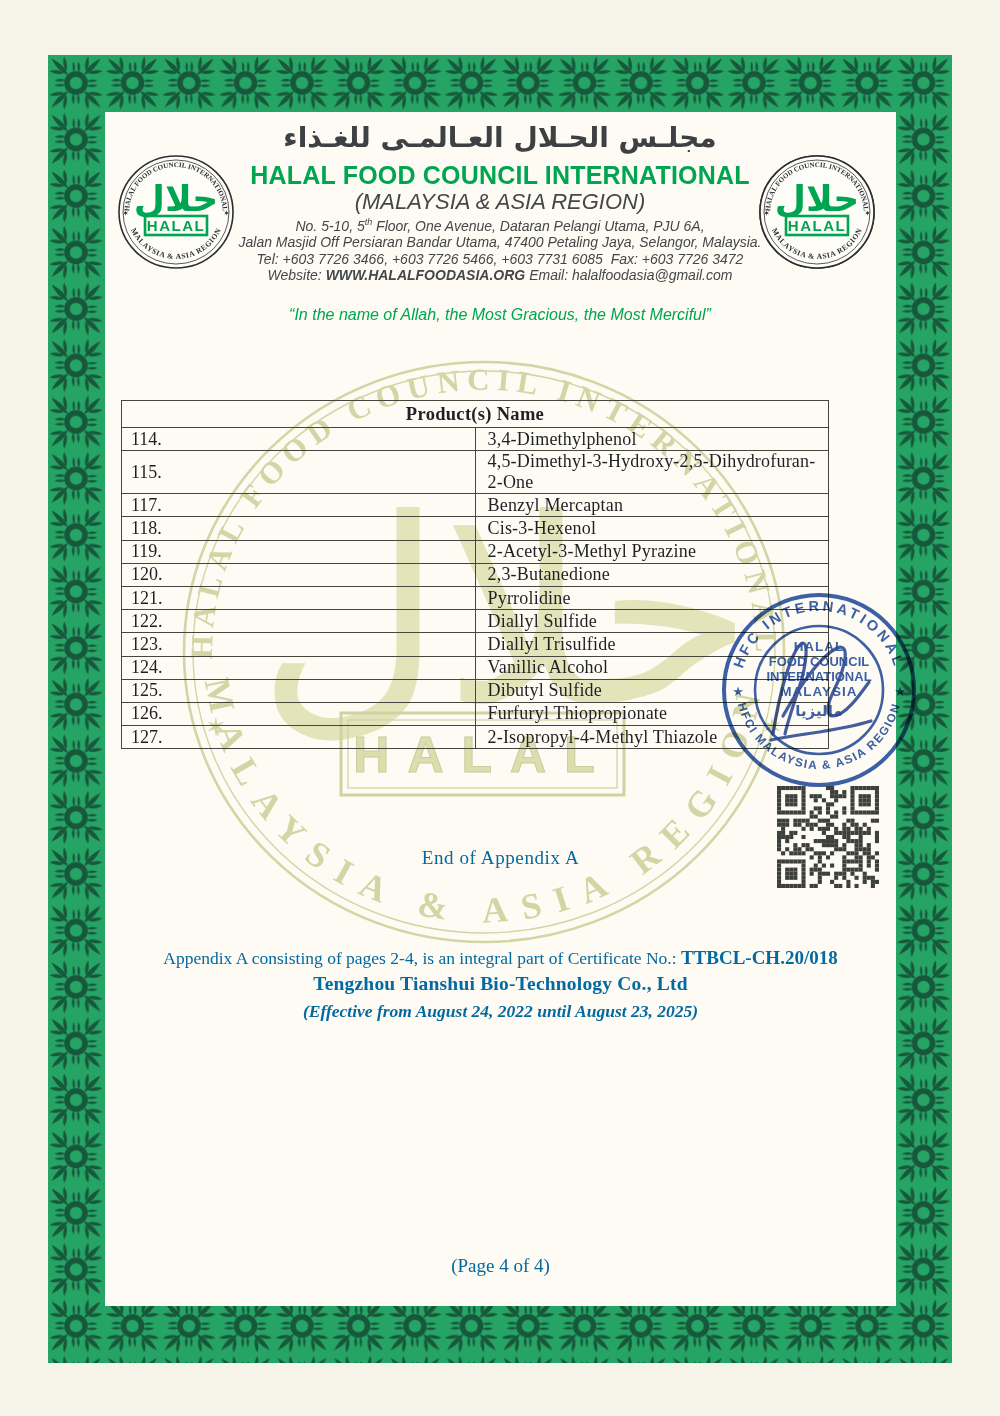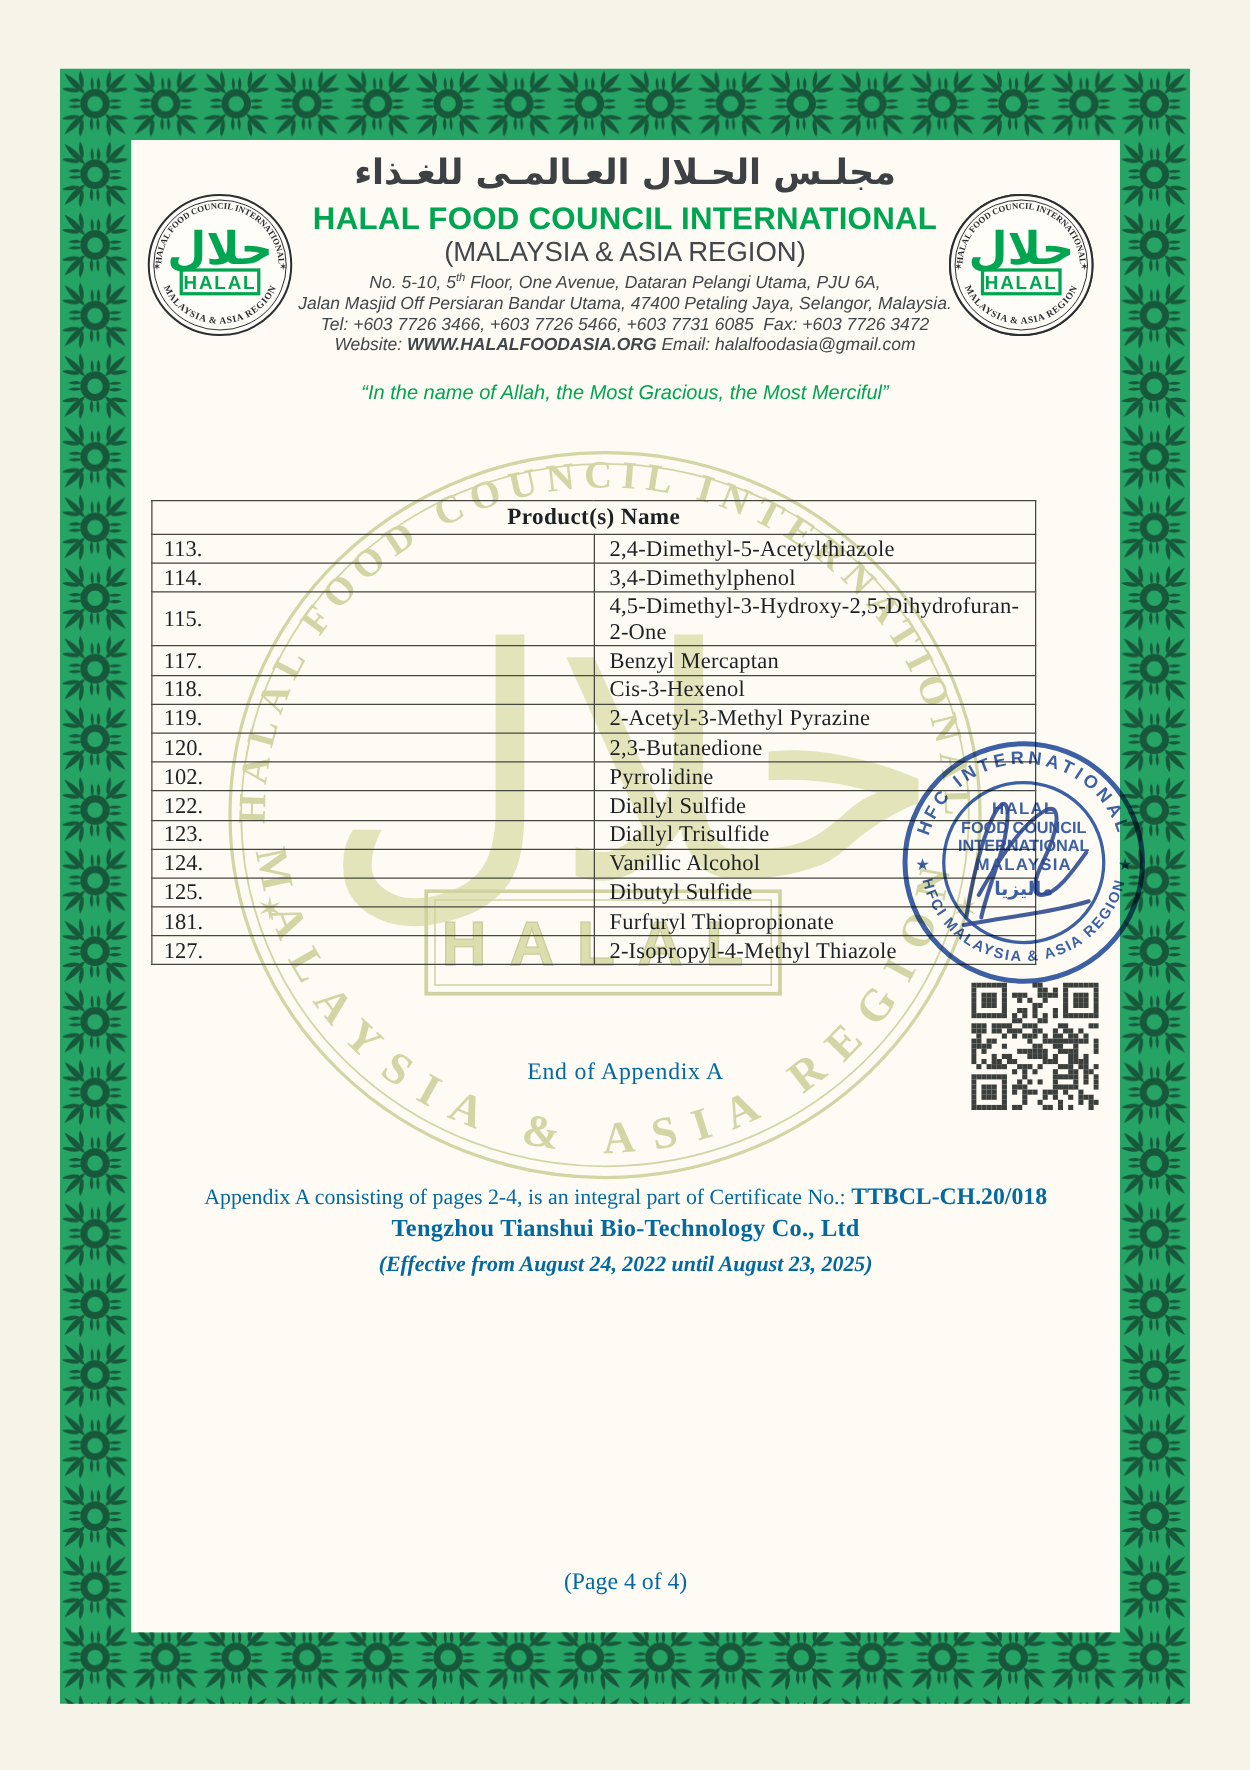--- a/index.html
+++ b/index.html
@@ -7,21 +7,21 @@
           font-family:"Liberation Serif", serif; overflow:hidden; margin:0 auto; }
   .inner-paper { position:absolute; left:105px; top:112px; width:791px; height:1194px;
                  background:#fdfbf3; }
   .frame-svg { position:absolute; left:0; top:0; width:1000px; height:1416px; }
 
   .header-block { position:absolute; left:110px; top:121px; width:780px; text-align:center; }
   .arabic-title { font-family:"DejaVu Sans", sans-serif; font-size:28px; font-weight:bold;
                   color:#3d4144; letter-spacing:2px; line-height:34px; }
   .org-name   { margin-top:7px; font-family:"Liberation Sans", sans-serif; font-weight:bold;
                 font-size:25px; color:#00a551; line-height:27px; letter-spacing:.2px; }
-  .region-line{ font-family:"Liberation Sans", sans-serif; font-size:22px;
+  .region-line{ font-family:"Liberation Sans", sans-serif; font-style:italic; font-size:22px;
                 color:#43474a; line-height:25px; }
   .addr-line  { font-family:"Liberation Sans", sans-serif; font-size:14px; color:#43474a;
                 line-height:16.5px;font-style:italic; }
   .addr-line sup { font-size:9px; }
   .web-line b { font-weight:bold; }
   .quote-line { font-family:"Liberation Sans", sans-serif; font-style:italic; font-size:16px;
                 color:#00a551; margin-top:21px; line-height:19px; }
 
   .logo-svg  { position:absolute; width:120px; height:118px; }
   .logo-left { left:116px; top:153px; }
@@ -155,24 +155,20 @@
   </svg>
 
   <table class="products-table">
     <thead>
       <tr>
         <th colspan="2">Product(s) Name</th>
       </tr>
     </thead>
     <tbody>
         <tr>
-          <td class="no">113.</td>
-          <td class="name">2,4-Dimethyl-5-Acetylthiazole</td>
-        </tr>
-        <tr>
           <td class="no">114.</td>
           <td class="name">3,4-Dimethylphenol</td>
         </tr>
         <tr>
           <td class="no">115.</td>
           <td class="name">4,5-Dimethyl-3-Hydroxy-2,5-Dihydrofuran-2-One</td>
         </tr>
         <tr>
           <td class="no">117.</td>
           <td class="name">Benzyl Mercaptan</td>
@@ -183,41 +179,41 @@
         </tr>
         <tr>
           <td class="no">119.</td>
           <td class="name">2-Acetyl-3-Methyl Pyrazine</td>
         </tr>
         <tr>
           <td class="no">120.</td>
           <td class="name">2,3-Butanedione</td>
         </tr>
         <tr>
-          <td class="no">102.</td>
+          <td class="no">121.</td>
           <td class="name">Pyrrolidine</td>
         </tr>
         <tr>
           <td class="no">122.</td>
           <td class="name">Diallyl Sulfide</td>
         </tr>
         <tr>
           <td class="no">123.</td>
           <td class="name">Diallyl Trisulfide</td>
         </tr>
         <tr>
           <td class="no">124.</td>
           <td class="name">Vanillic Alcohol</td>
         </tr>
         <tr>
           <td class="no">125.</td>
           <td class="name">Dibutyl Sulfide</td>
         </tr>
         <tr>
-          <td class="no">181.</td>
+          <td class="no">126.</td>
           <td class="name">Furfuryl Thiopropionate</td>
         </tr>
         <tr>
           <td class="no">127.</td>
           <td class="name">2-Isopropyl-4-Methyl Thiazole</td>
         </tr>
       </tbody>
   </table>
 
   <svg class="stamp-svg" viewBox="0 0 212 212" xmlns="http://www.w3.org/2000/svg">

